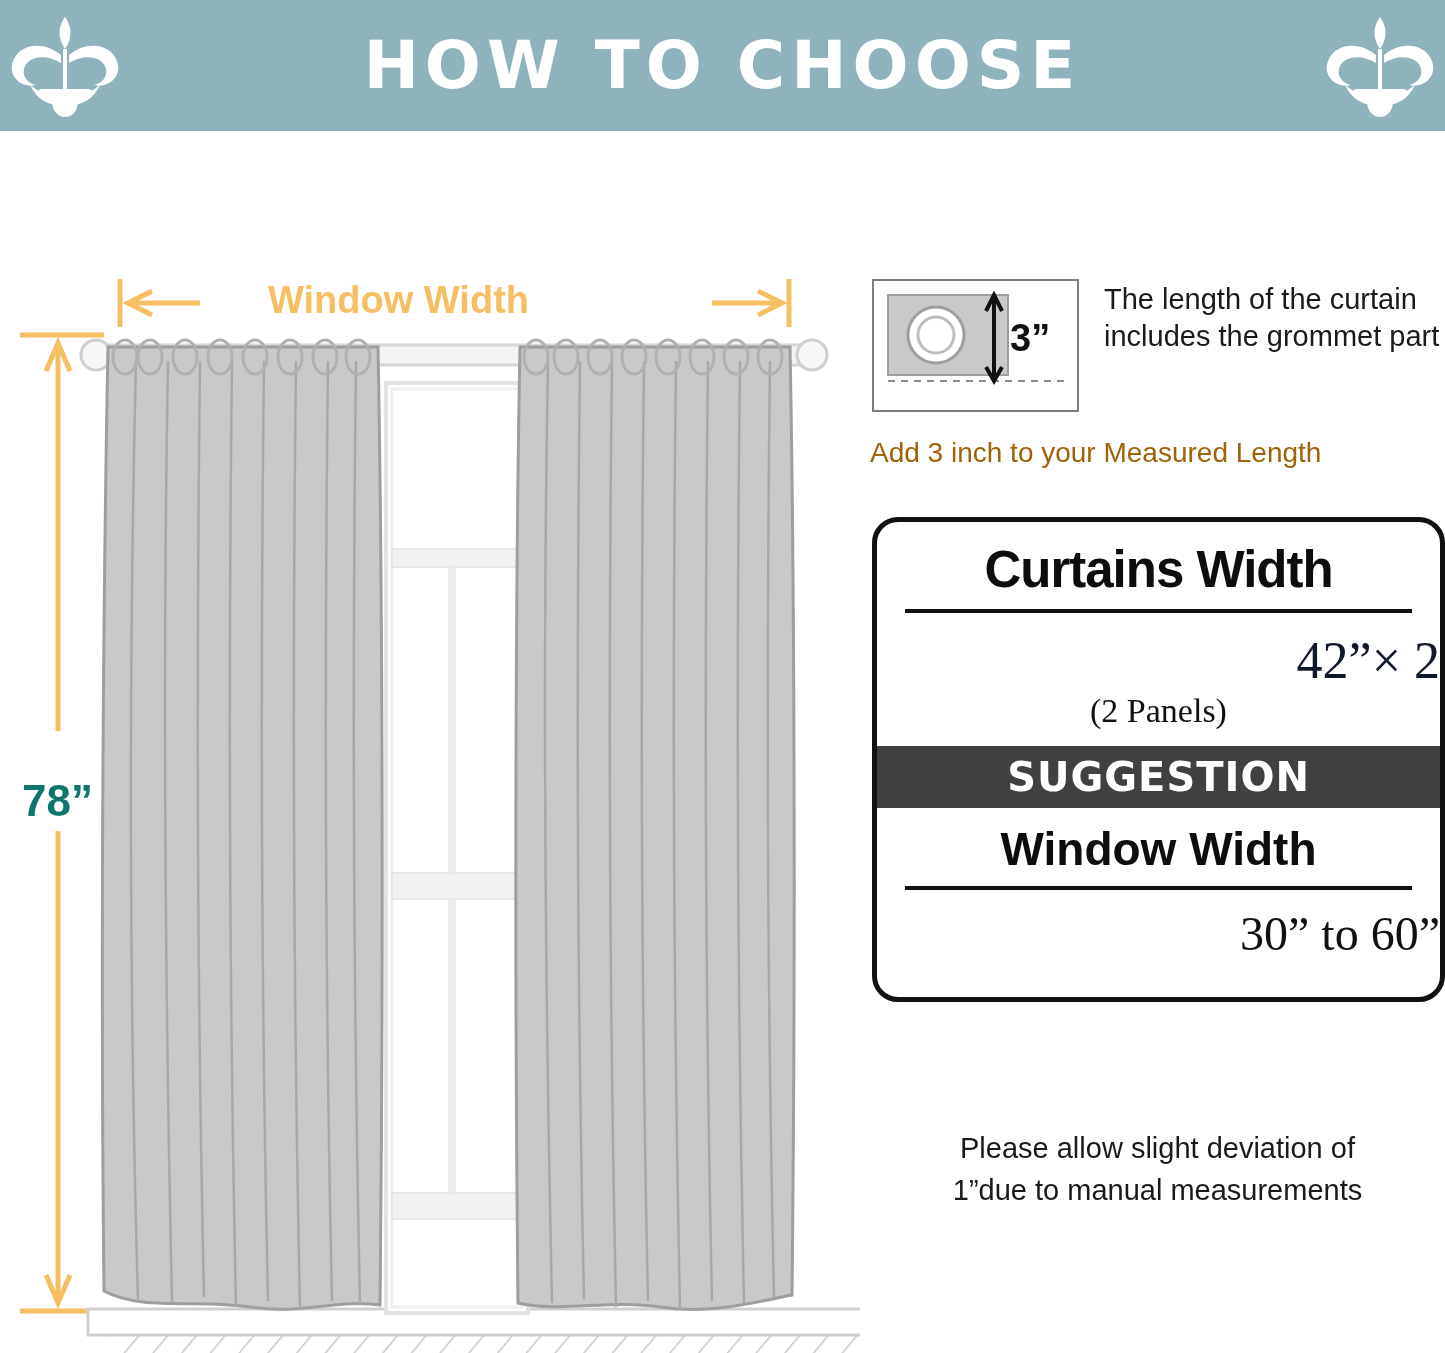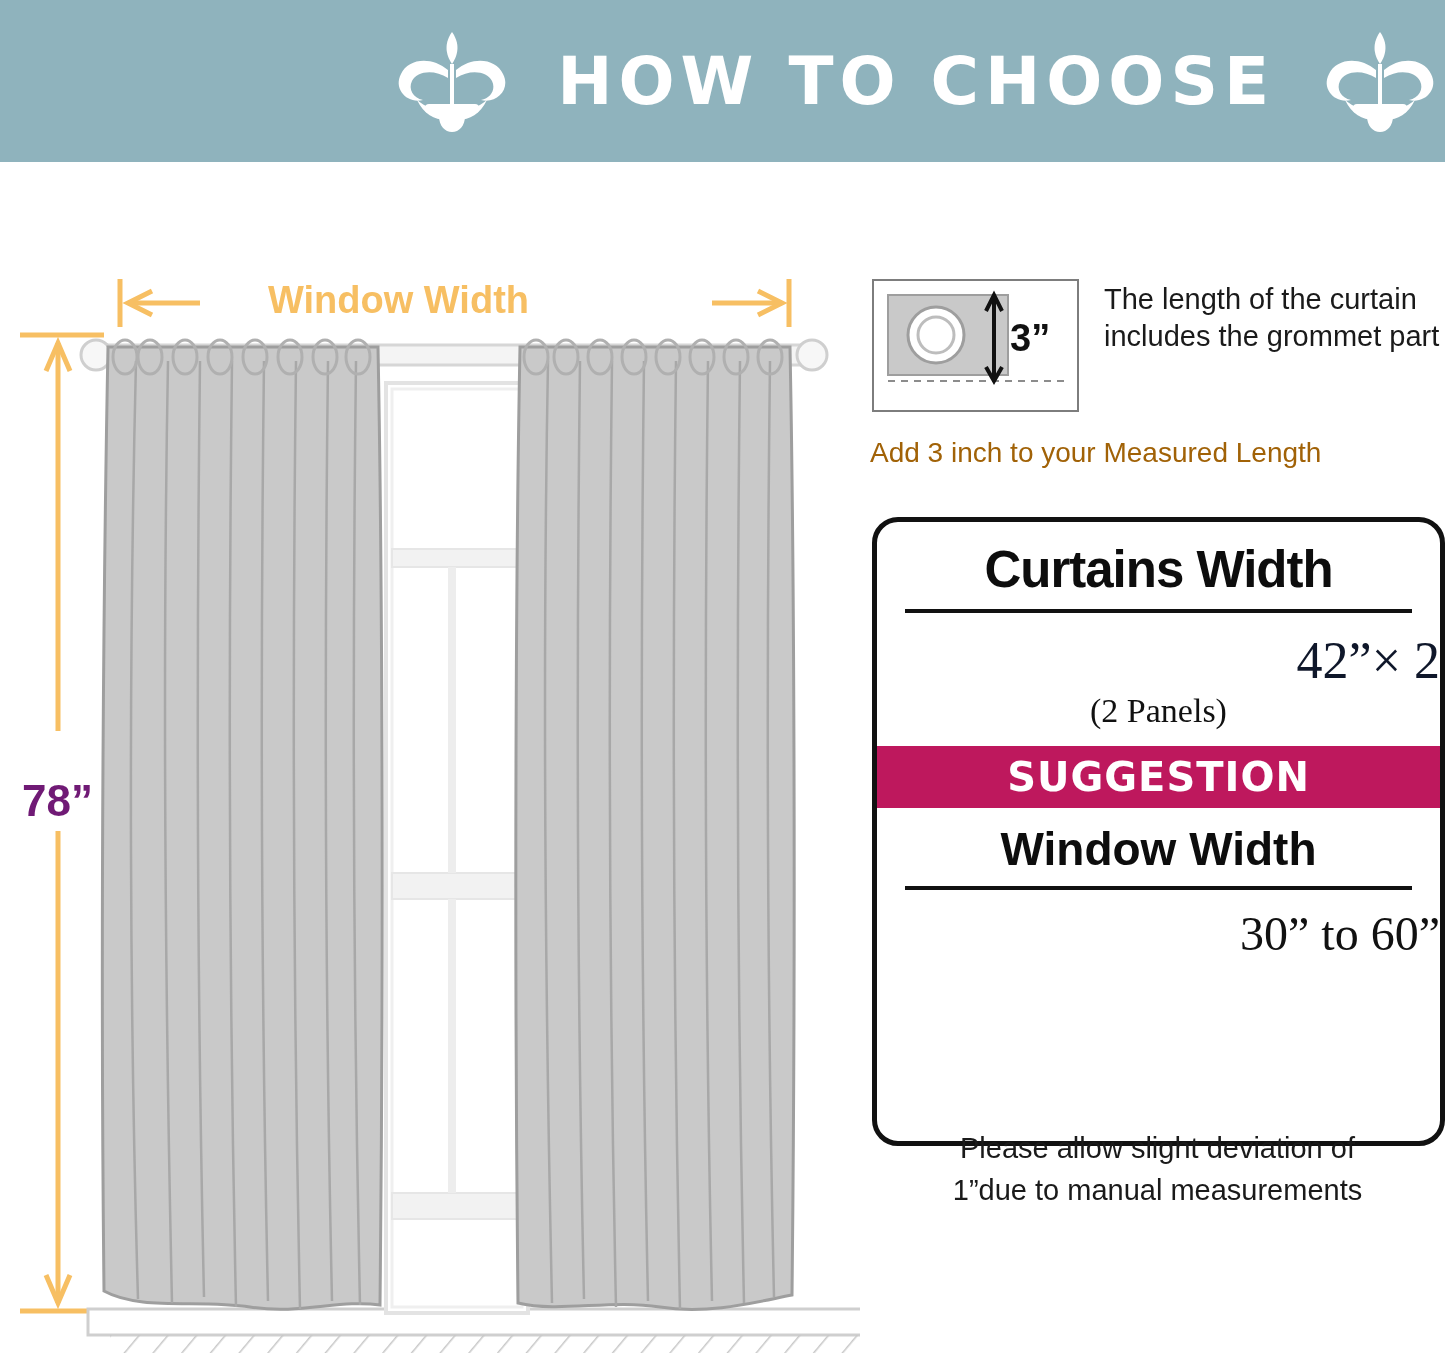--- a/index.html
+++ b/index.html
@@ -13,25 +13,25 @@
     font-family: "Liberation Sans", sans-serif;
     overflow: hidden;
     position: relative;
   }
 
   
   .header {
     position: absolute;
     left: 0; top: 0;
     width: 1445px;
-    height: 162px;
+    height: 131px;
     background: #8fb3bd;
     display: flex;
     align-items: center;
-    justify-content: flex-end;
+    justify-content: space-between;
     gap: 40px;
   }
   .header-title {
     font-family: "DejaVu Sans", sans-serif;
     font-weight: bold;
     font-size: 66px;
     letter-spacing: 6px;
     color: #ffffff;
     white-space: nowrap;
   }
@@ -67,21 +67,21 @@
     color: #f7bf63;
     font-family: "Liberation Sans", sans-serif;
     white-space: nowrap;
   }
   .label-height {
     position: absolute;
     left: 22px;
     top: 645px;
     font-size: 44px;
     font-weight: bold;
-    color: #701a75;
+    color: #0f766e;
     font-family: "Liberation Sans", sans-serif;
     white-space: nowrap;
   }
 
   
   .right-wrap {
     position: absolute;
     left: 862px;
     top: 0;
     width: 583px;
@@ -122,21 +122,21 @@
     color: #a16207;
     white-space: nowrap;
   }
 
   
   .card {
     position: absolute;
     left: 10px;
     top: 386px;
     width: 573px;
-    height: 629px;
+    height: 485px;
     border: 5px solid #111111;
     border-radius: 26px;
     box-sizing: border-box;
     background: #ffffff;
     overflow: hidden;
   }
   .card-title {
     margin: 18px 26px 0 26px;
     font-size: 51px;
     font-weight: bold;
@@ -158,21 +158,21 @@
   }
   .card-sub {
     text-align: center;
     font-size: 34px;
     color: #111111;
     margin-top: 2px;
     font-family: "Liberation Serif", serif;
   }
   .card-band {
     margin-top: 16px;
-    background: #be185d;
+    background: #404040;
     height: 62px;
     display: flex;
     align-items: center;
     justify-content: center;
   }
   .card-band-text {
     font-family: "DejaVu Sans", sans-serif;
     font-weight: bold;
     font-size: 40px;
     color: #ffffff;

